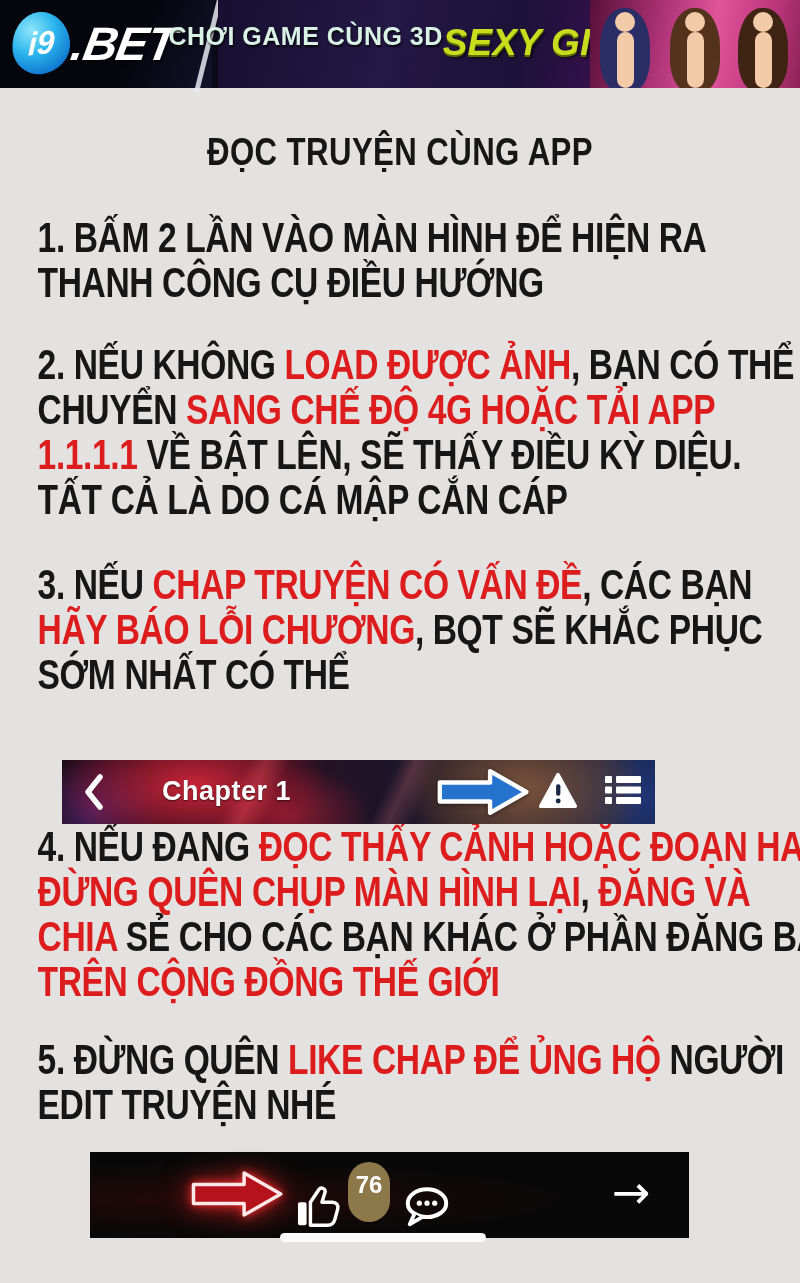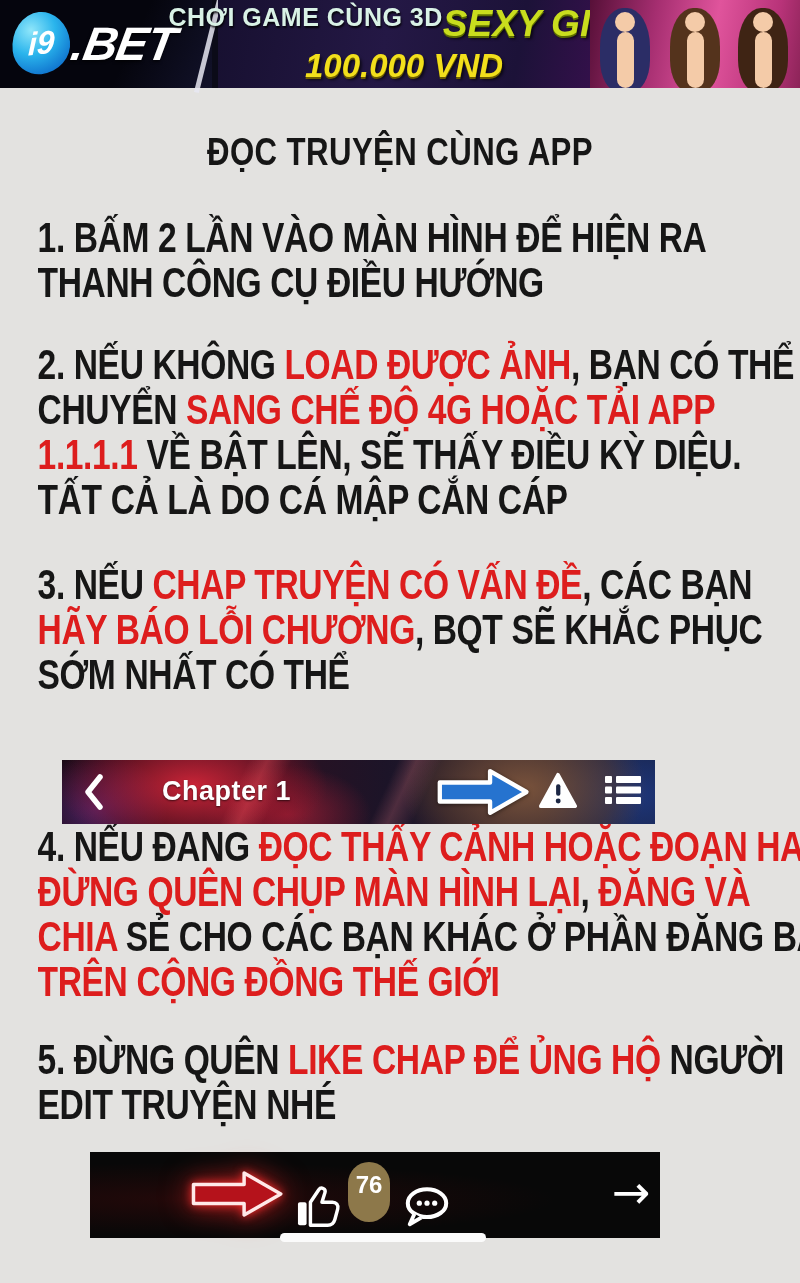--- a/index.html
+++ b/index.html
@@ -66,21 +66,21 @@
       linear-gradient(90deg,#1a0a14,#30101f 30%,#1c1428 55%,#2a2130 75%,#17203f 100%); margin-top: 48px;}
   .chev{position:absolute;left:22px;top:14px;}
   .chapter-title{position:absolute;left:100px;top:16px;color:#fff;font-size:27px;font-weight:700;
                  letter-spacing:.5px;text-shadow:0 1px 2px rgba(0,0,0,.6);}
   .blue-arrow{position:absolute;left:366px;top:6px;filter:drop-shadow(0 1px 2px rgba(0,0,0,.5));}
   .warn{position:absolute;left:477px;top:11px;}
   .list-icon{position:absolute;left:543px;top:13px;}
 
   
   .bottom-bar{position:absolute;left:90px;top:1152px;width:570px;height:86px;z-index:2;
-    background:radial-gradient(ellipse at 18% 55%,rgba(85,10,12,.35),transparent 55%),#080808;}
+    background:radial-gradient(ellipse at 18% 55%,rgba(85,10,12,.35),transparent 55%),#080808;padding-left:29px;}
   .red-arrow{position:absolute;left:100px;top:11px;
     filter:drop-shadow(0 0 5px rgba(255,45,45,.95)) drop-shadow(0 0 14px rgba(255,40,40,.65));}
   .thumb{position:absolute;left:205px;top:31px;}
   .badge{position:absolute;left:258px;top:10px;width:42px;height:60px;border-radius:21px;
          background:var(--badge);color:#fff;font-size:24px;font-weight:700;
          display:flex;align-items:flex-start;justify-content:center;padding-top:9px;box-sizing:border-box;}
   .bubble{position:absolute;left:313px;top:33px;}
   .next-arrow{position:absolute;left:522px;top:13px;color:#fff;font-size:46px;font-weight:400;
               font-family:"DejaVu Sans",sans-serif;cursor:pointer;}
   .home-indicator{position:absolute;left:190px;bottom:-4px;width:206px;height:9px;border-radius:5px;
@@ -98,21 +98,20 @@
       </div>
       <span class="logo-bet">.BET</span>
     </div>
     <div class="banner-sep"></div>
     <div class="banner-mid">
       <div class="bline">
         <span class="mint">CHƠI GAME CÙNG 3D</span>
         <span class="gold1">SEXY GIRL</span>
       </div>
       <div class="bline">
-        <span class="gold2">100.000 VND</span>
       </div>
     </div>
     <div class="banner-girls">
       <div class="girl g1">
           <div class="hair"></div>
           <div class="head"></div>
           <div class="body"></div>
         </div>
       <div class="girl g2">
           <div class="hair"></div>

